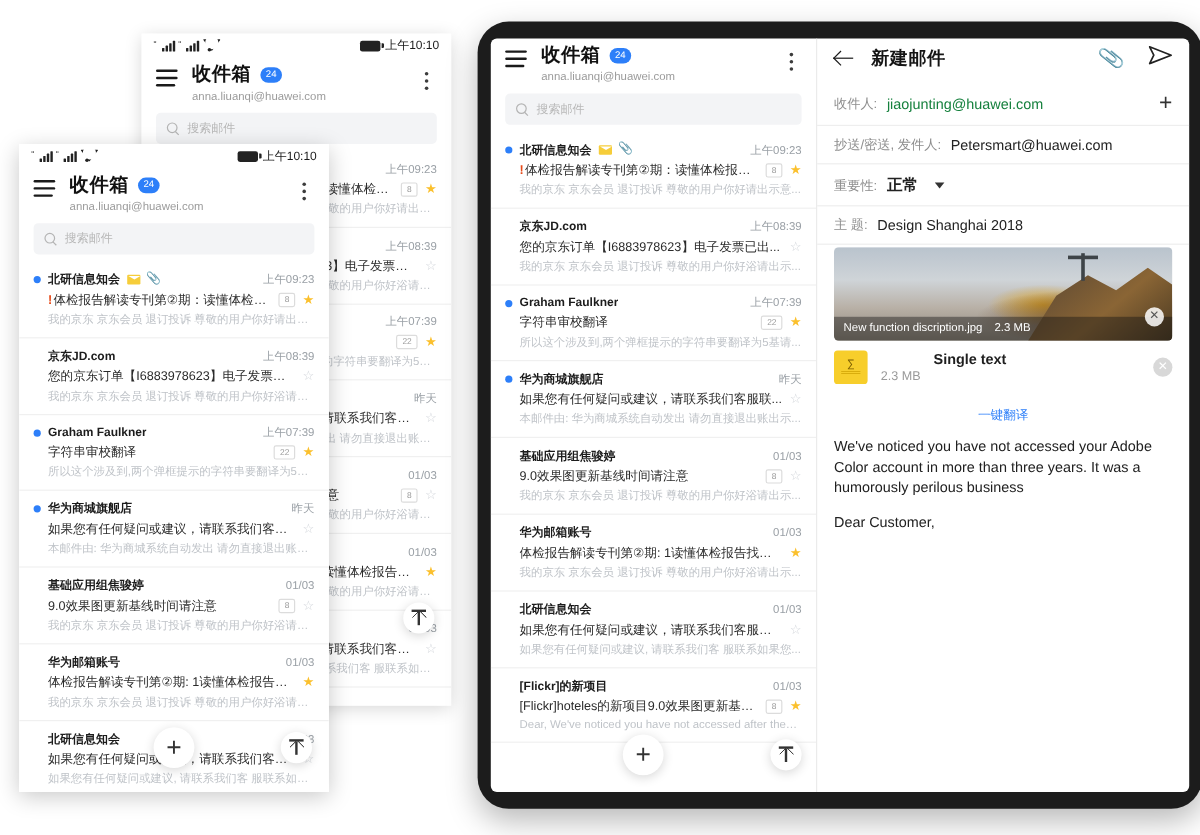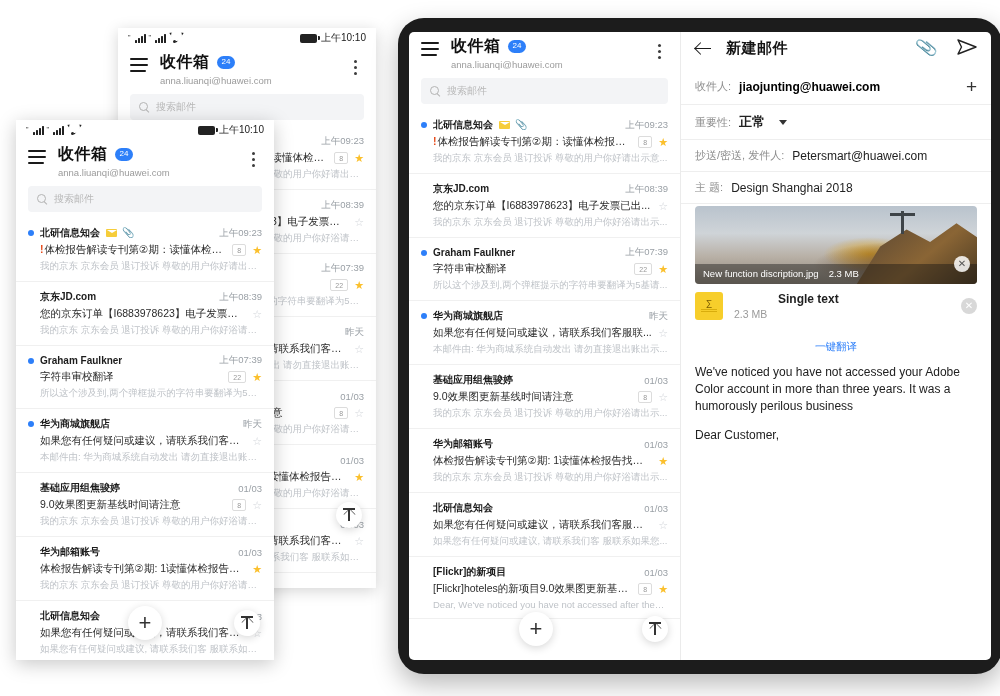--- a/index.html
+++ b/index.html
@@ -124,21 +124,21 @@
   .backarrow:after{content:""; position:absolute; left:0.5px; top:2.6px; width:8px;height:8px;
     border-left:1.7px solid #1a1a1a; border-bottom:1.7px solid #1a1a1a; transform:rotate(45deg);}
   .compose-title { font-size:15px; font-weight:bold; margin-left:14px; color:#151515; letter-spacing:0.5px;}
   .compose-actions { margin-left:auto; display:flex; align-items:center; gap:20px;}
   .clip-icon { font-size:17px; color:#2b2b2b; transform:rotate(-10deg); cursor:pointer;}
   .send-icon { cursor:pointer; }
 
   .field { display:flex; align-items:center; padding: 8px 14px; border-bottom:1px solid #eeeeee; min-height:32px;}
   .flabel { font-size:11px; color:#8e8e8e; flex:0 0 auto; }
   .fvalue { font-size:12px; color:#222; margin-left:8px; }
-  .fvalue.link { color:#000000; font-weight:bold; }
+  .fvalue.link { color:#15803d; font-weight:normal; }
   .fvalue.bold { font-weight:bold; font-size:13px;}
   .plus-icon { margin-left:auto; font-size:19px; color:#333; font-weight:300; line-height:19px; cursor:pointer;}
   .caret { margin-left:14px; width:0;height:0;border-left:4.5px solid transparent;border-right:4.5px solid transparent;border-top:5px solid #333; cursor:pointer;}
 
   .att-header { display:flex; align-items:center; padding: 9px 14px 6px 14px;}
   .att-title { font-size:11px; color:#6e6e6e;}
   .chev-up { margin-left:auto; width:11px; height:7px; position:relative; cursor:pointer;}
   .chev-up:before{content:""; position:absolute; left:1px; top:2px; width:7px;height:7px;
     border-top:1.4px solid #9a9a9a; border-left:1.4px solid #9a9a9a; transform:rotate(45deg);}
 
@@ -679,28 +679,28 @@
             </div>
           </div>
 
           <div class="field">
             <span class="flabel">收件人:</span>
             <span class="fvalue link">jiaojunting@huawei.com</span>
             <span class="plus-icon">+</span>
           </div>
 
           <div class="field">
+            <span class="flabel">抄送/密送, 发件人:</span>
+            <span class="fvalue">Petersmart@huawei.com</span>
+          </div>
+
+          <div class="field">
             <span class="flabel">重要性:</span>
             <span class="fvalue bold">正常</span>
             <span class="caret"></span>
-          </div>
-
-          <div class="field">
-            <span class="flabel">抄送/密送, 发件人:</span>
-            <span class="fvalue">Petersmart@huawei.com</span>
           </div>
 
           <div class="field">
             <span class="flabel">主  题:</span>
             <span class="fvalue">Design Shanghai 2018</span>
           </div>
 
 
           <div class="att-image">
             <div class="att-mountain"></div>

